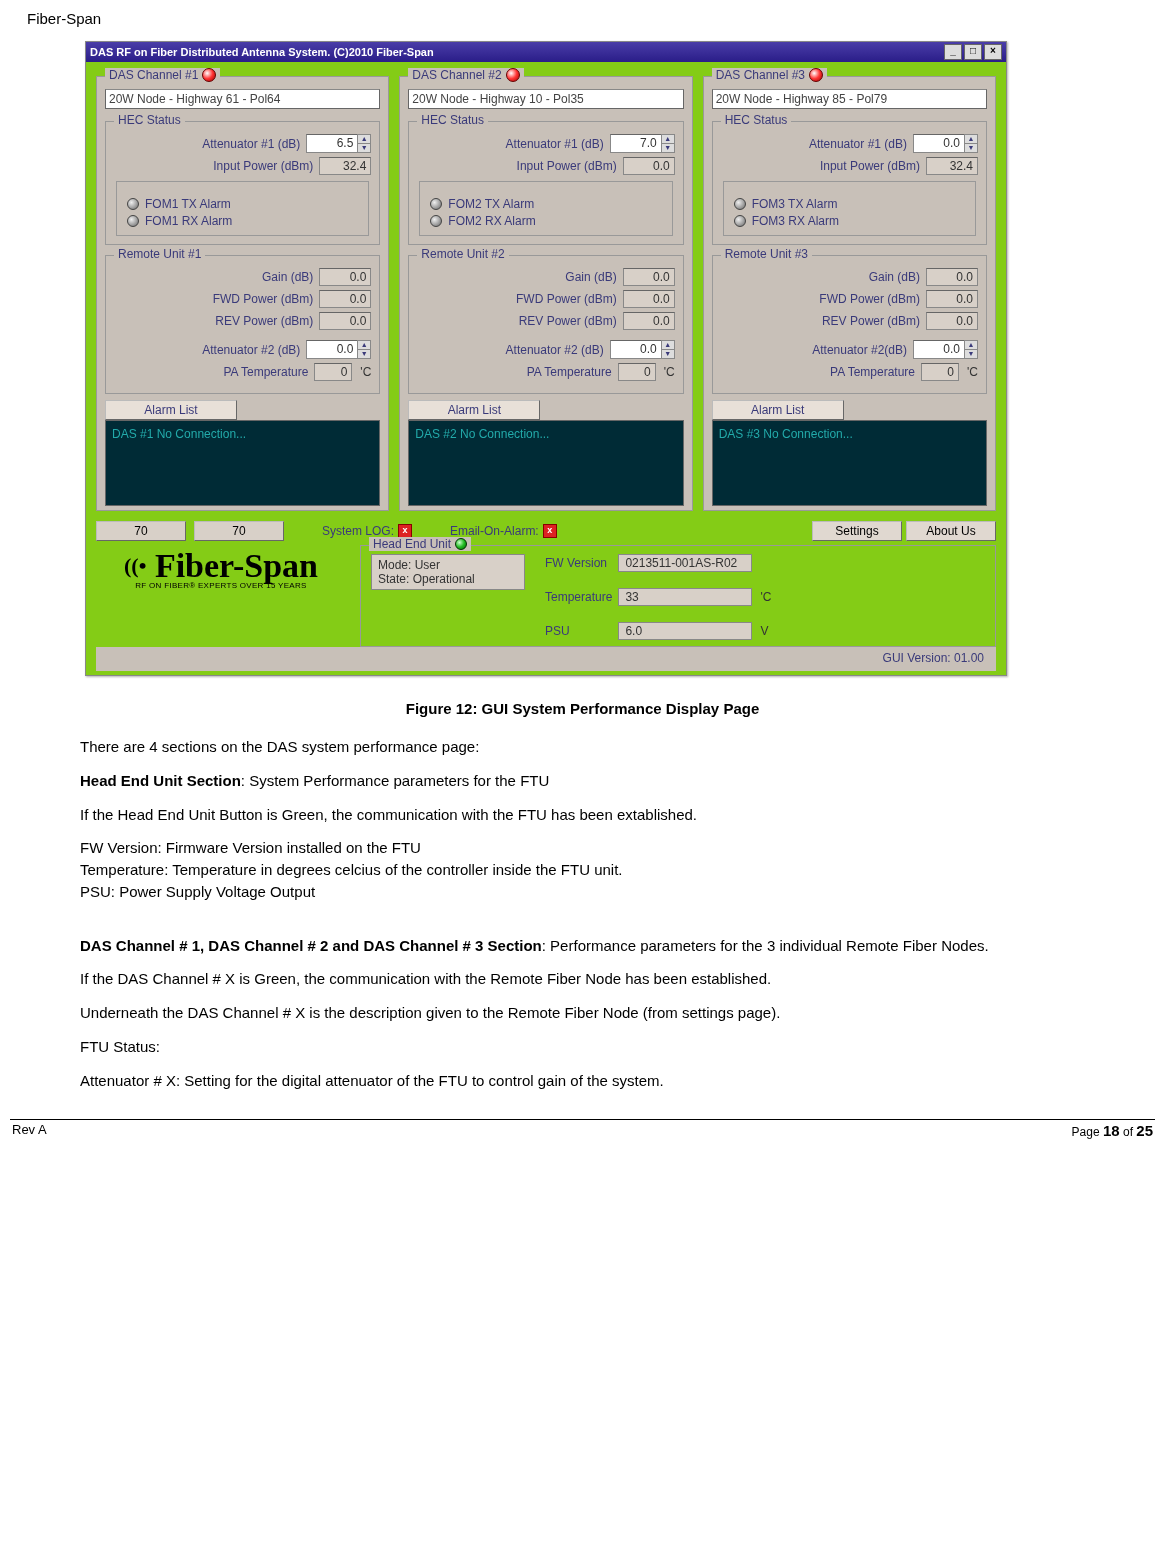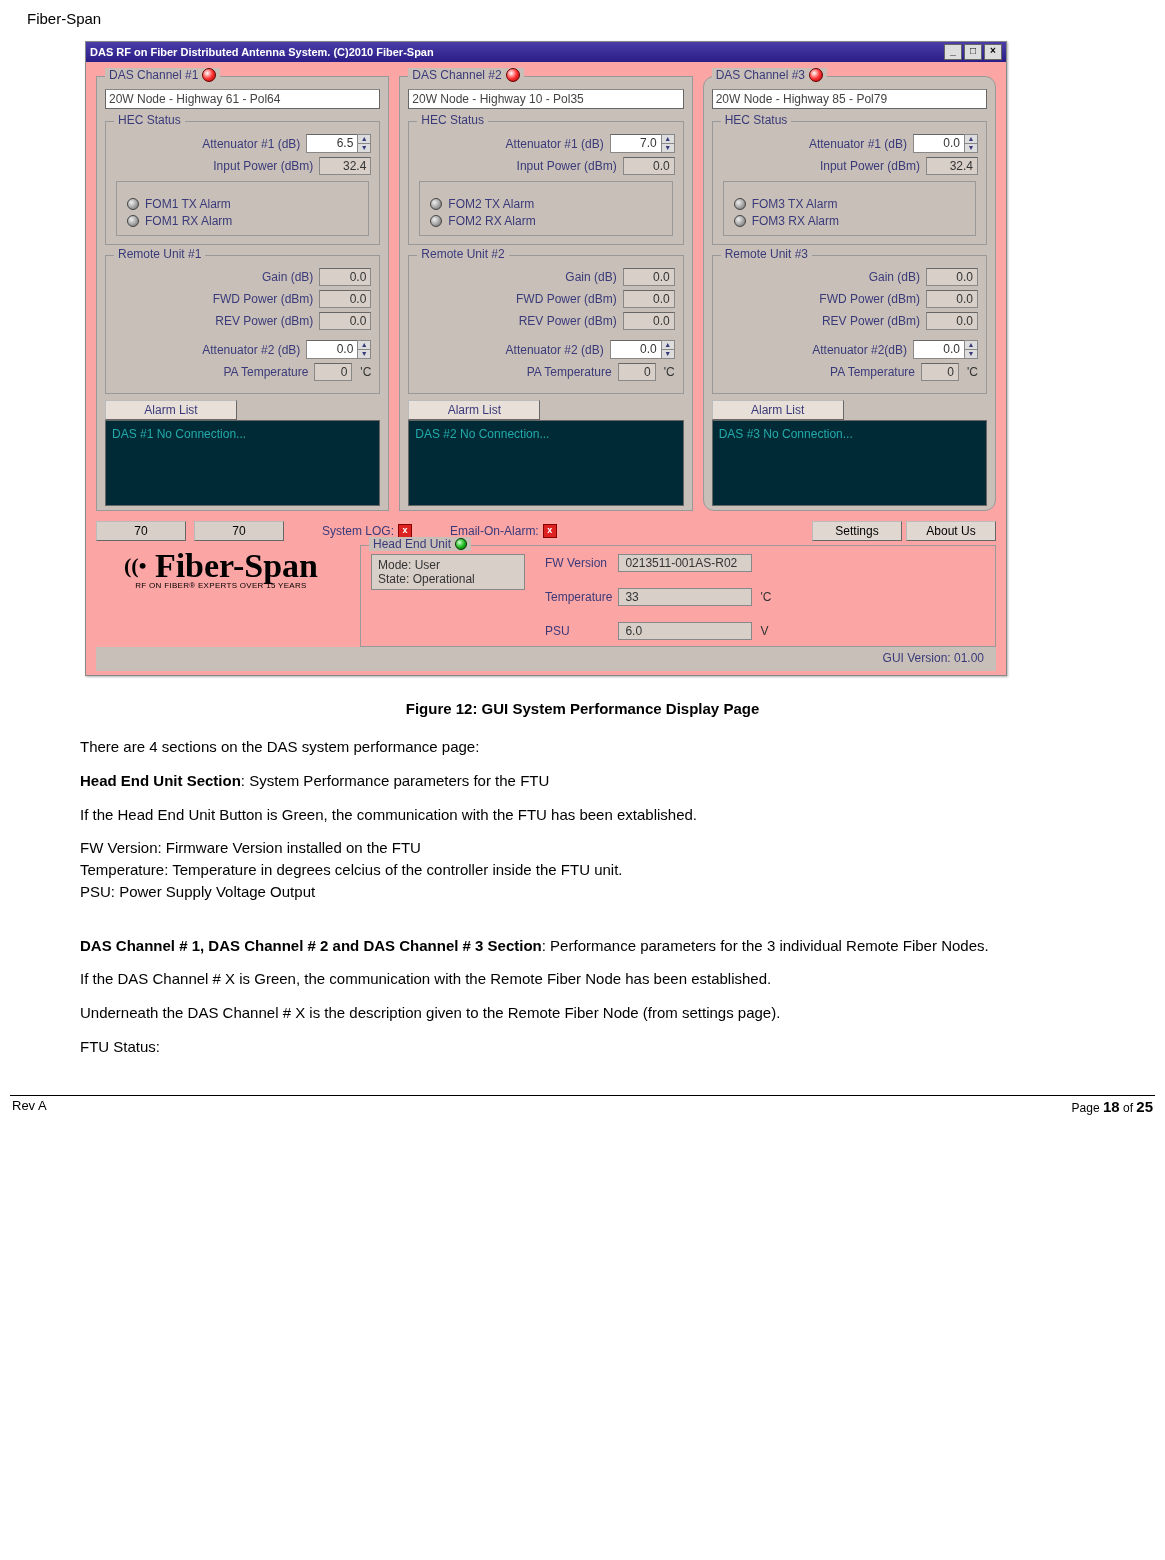--- a/index.html
+++ b/index.html
@@ -4,21 +4,21 @@
 <style>
   body { margin:0; font-family: Arial, sans-serif; background:#fff; color:#000; width:1165px; }
   .page { padding:10px 25px 8px 25px; }
   .doc-title { font-size:15px; margin:0 0 14px 2px; }
   .screenshot-wrap { margin-left:60px; }
   .app-window { width:920px; background:#c8c0b8; border:1px solid #888; box-shadow:1px 1px 2px rgba(0,0,0,.3); }
   .titlebar { display:flex; justify-content:space-between; align-items:center; background:linear-gradient(#4a3da8,#2a1d88); color:#fff; font-size:12px; font-weight:bold; height:20px; padding:0 4px; }
   .titlebar-title { font-family:Verdana,sans-serif; font-size:11px; }
   .winbtns { display:flex; gap:2px; }
   .winbtn { width:16px; height:14px; background:#ddd; border:1px solid #666; font-size:10px; line-height:12px; text-align:center; font-family:Arial; color:#000; font-weight:bold; }
-  .app-body { background:#fca5a5; padding:8px 10px 4px 10px; }
+  .app-body { background:#84cc16; padding:8px 10px 4px 10px; }
   .channels-row { display:flex; gap:10px; }
   .channel-col { flex:1; display:flex; flex-direction:column; }
   .groupbox { border:1px solid #999; position:relative; background:#c8c0b8; padding:8px 8px 8px 8px; margin-top:6px; }
   .groupbox-title { position:absolute; top:-9px; left:8px; background:#c8c0b8; padding:0 4px; font-size:12px; color:#3a3a7a; display:flex; align-items:center; gap:4px; }
   .led { width:12px; height:12px; border-radius:50%; display:inline-block; background:radial-gradient(circle at 35% 35%,#fff,#f33,#900); border:1px solid #600; }
   .led-green { background:radial-gradient(circle at 35% 35%,#cfc,#2b2,#060); border:1px solid #030; }
   .led-grey { background:radial-gradient(circle at 35% 35%,#eee,#aaa,#666); border:1px solid #444; }
   .led-sm { width:10px; height:10px; }
   .desc-input { width:100%; background:#fff; border:1px solid #666; border-top-color:#888; font-size:12px; padding:2px 3px; color:#444; margin-top:4px; box-sizing:border-box; }
   .row { display:flex; align-items:center; justify-content:flex-end; gap:6px; margin:4px 0; font-size:12px; color:#3a3a7a; }
@@ -199,21 +199,21 @@
                     </span>
                   </div>
                   <div class="row">
                     <span class="lbl">PA Temperature</span>
                     <span class="val-box" style="width:28px;">0</span>
                     <span class="unit-suffix">'C</span>
                   </div>
                 </div><div class="alarm-list-btn">Alarm List</div><div class="alarm-list-box">DAS #2 No Connection...</div></div>
             </div>
             <div class="channel-col">
-              <div class="groupbox" style="padding-bottom:4px;border-radius:11px;"><div class="groupbox-title">
+              <div class="groupbox" style="padding-bottom:4px;"><div class="groupbox-title">
                   <span>DAS Channel #3</span>
                   <span class="led"></span>
                 </div><input class="desc-input" value="20W Node - Highway 85 - Pol79" style=""><div class="groupbox" style="margin-top:12px;">
                   <div class="groupbox-title">
                     <span>HEC Status</span>
                   </div>
                   <div class="row">
                     <span class="lbl">Attenuator #1 (dB)</span>
                     <span class="spin-box">
                       <span class="val-box">0.0</span>
@@ -332,19 +332,20 @@
     <p><b>Head End Unit Section</b><span>: System Performance parameters for the FTU</span></p>
     <p>If the Head End Unit Button is Green, the communication with the FTU has been extablished.</p>
     <p class="tight">FW Version: Firmware Version installed on the FTU</p>
     <p class="tight">Temperature: Temperature in degrees celcius of the controller inside the FTU unit.</p>
     <p>PSU: Power Supply Voltage Output</p>
     <br>
     <p><b>DAS Channel # 1, DAS Channel # 2 and DAS Channel # 3 Section</b><span>:  Performance parameters for the 3 individual Remote Fiber Nodes.</span></p>
     <p>If the DAS Channel # X is Green, the communication with the Remote Fiber Node has been established.</p>
     <p>Underneath the DAS Channel # X is the description given to the Remote Fiber Node (from settings page).</p>
     <p>FTU Status:</p>
+    <p style="margin-bottom:4px;">Attenuator # X:  Setting  for the digital attenuator of the FTU to control gain of the system.</p>
   </div>
 </div>
 
 <div class="footer">
   <span>Rev A</span>
   <span class="pg"><span>Page </span><b>18</b><span> of </span><b>25</b></span>
 </div>
 
 </body></html>

